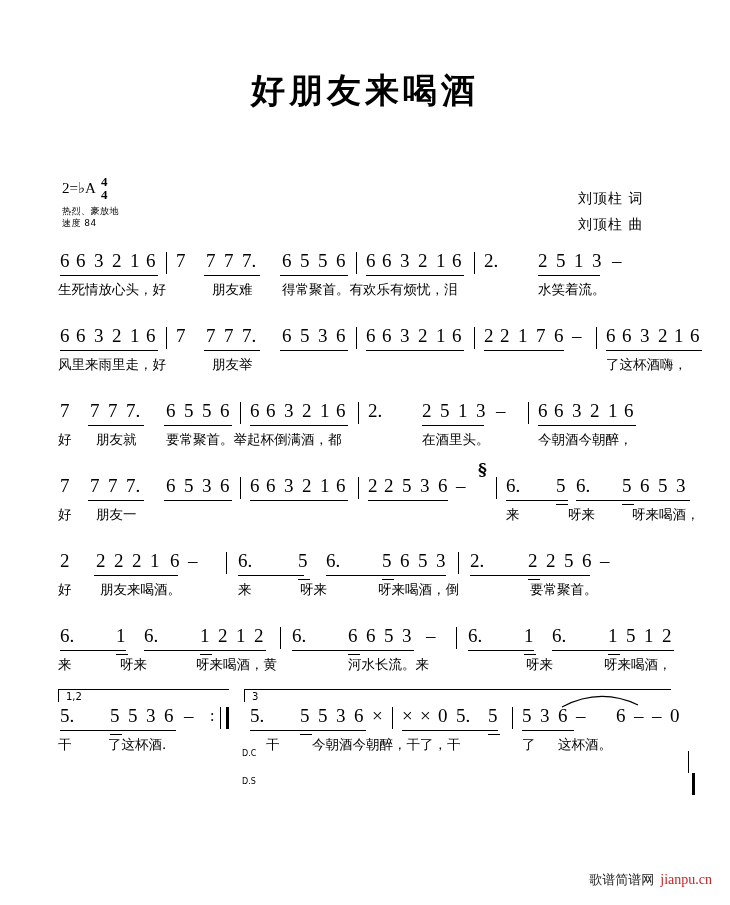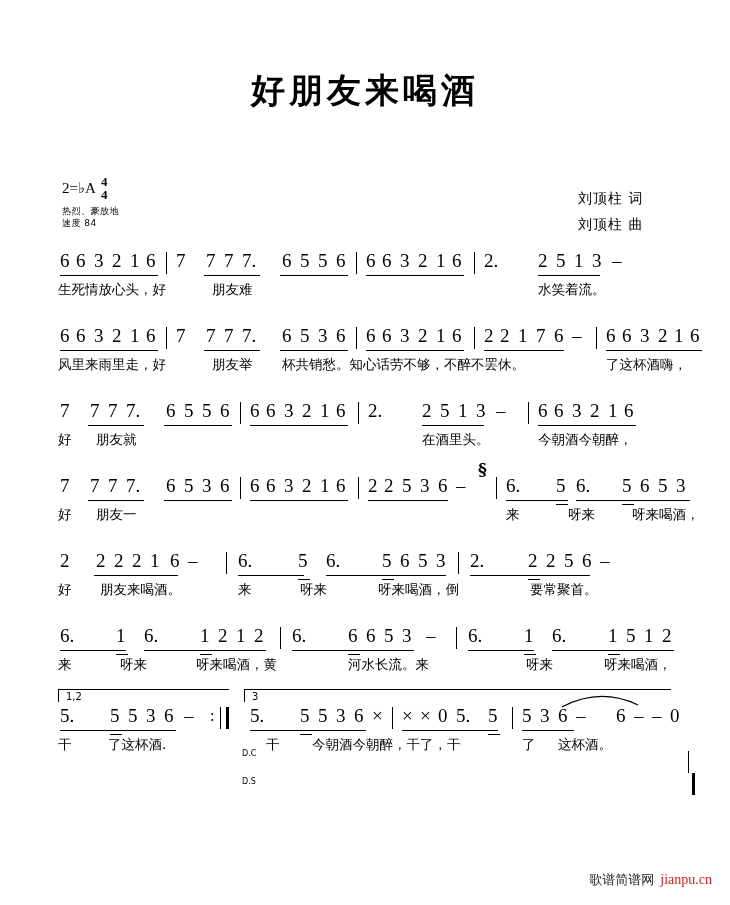--- a/index.html
+++ b/index.html
@@ -219,20 +219,21 @@
       <div class="beam" style="left:220px; top:25px; width:68px;"></div>
       <div class="beam" style="left:306px; top:25px; width:98px;"></div>
       <div class="beam" style="left:478px; top:25px; width:62px;"></div>
       <div class="barline" style="left:106px;"></div>
       <div class="barline" style="left:296px;"></div>
       <div class="barline" style="left:414px;"></div>
     </div>
     <div class="lyrics">
       <span style="left:-2px;">生死情放心头，好</span>
       <span style="left:152px;">朋友难</span>
+      <span style="left:222px;">得常聚首。有欢乐有烦忧，泪</span>
       <span style="left:478px;">水笑着流。</span>
     </div>
   </div>
 
   <div class="system" style="top:325px;">
     <div class="notes">
       <span style="left:0px;">6</span>
       <span style="left:16px;">6</span>
       <span style="left:34px;">3</span>
       <span style="left:52px;">2</span>
@@ -271,21 +272,20 @@
       <div class="beam" style="left:424px; top:25px; width:80px;"></div>
       <div class="beam" style="left:546px; top:25px; width:96px;"></div>
       <div class="barline" style="left:106px;"></div>
       <div class="barline" style="left:296px;"></div>
       <div class="barline" style="left:414px;"></div>
       <div class="barline" style="left:536px;"></div>
     </div>
     <div class="lyrics">
       <span style="left:-2px;">风里来雨里走，好</span>
       <span style="left:152px;">朋友举</span>
-      <span style="left:222px;">杯共销愁。知心话劳不够，不醉不罢休。</span>
       <span style="left:546px;">了这杯酒嗨，</span>
     </div>
   </div>
 
   <div class="system" style="top:400px;">
     <div class="notes">
       <span style="left:0px;">7</span>
       <span style="left:30px;">7</span>
       <span style="left:48px;">7</span>
       <span style="left:66px;">7.</span>
@@ -316,20 +316,21 @@
       <div class="beam" style="left:190px; top:25px; width:98px;"></div>
       <div class="beam" style="left:362px; top:25px; width:62px;"></div>
       <div class="beam" style="left:478px; top:25px; width:98px;"></div>
       <div class="barline" style="left:180px;"></div>
       <div class="barline" style="left:298px;"></div>
       <div class="barline" style="left:468px;"></div>
     </div>
     <div class="lyrics">
       <span style="left:-2px;">好</span>
       <span style="left:36px;">朋友就</span>
+      <span style="left:106px;">要常聚首。举起杯倒满酒，都</span>
       <span style="left:362px;">在酒里头。</span>
       <span style="left:478px;">今朝酒今朝醉，</span>
     </div>
   </div>
 
   <div class="system" style="top:475px;">
     <div class="notes">
       <span style="left:0px;">7</span>
       <span style="left:30px;">7</span>
       <span style="left:48px;">7</span>

